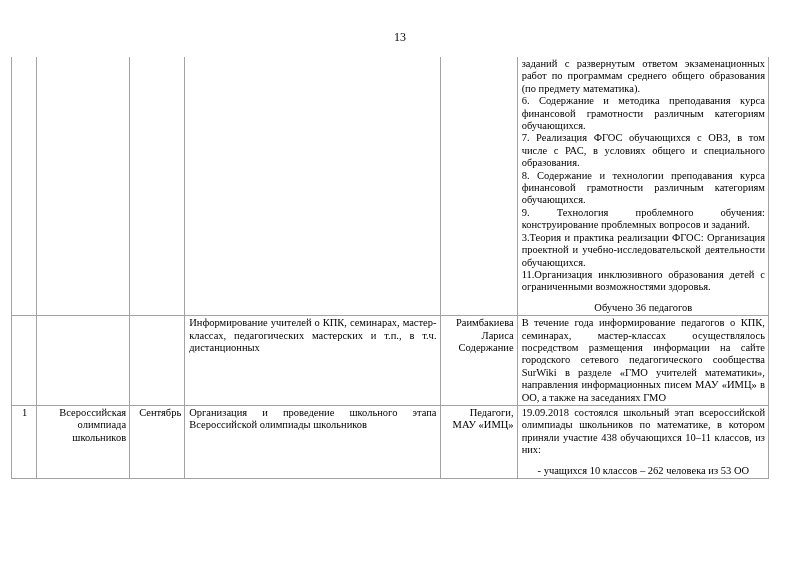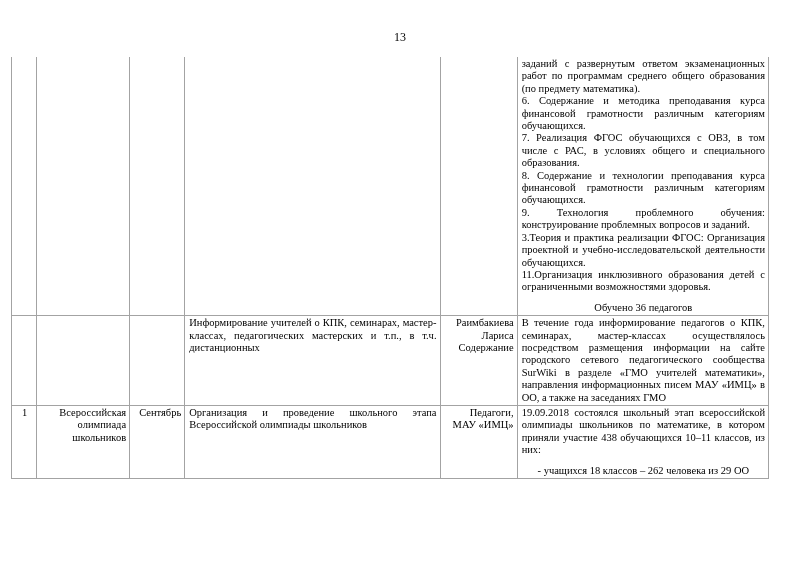--- a/index.html
+++ b/index.html
@@ -137,20 +137,20 @@
         <td class="c-term">Сентябрь</td>
         <td class="c-action">
           <p>Организация и проведение школьного этапа Всероссийской олимпиады школьников</p>
         </td>
         <td class="c-resp">
           <p class="ctr">Педагоги,</p>
           <p class="ctr">МАУ «ИМЦ»</p>
         </td>
         <td class="c-result">
           <p>19.09.2018 состоялся школьный этап всероссийской олимпиады школьников по математике, в котором приняли участие 438 обучающихся 10–11 классов, из них:</p>
-          <p class="lastp">- учащихся 18 классов – 262 человека из 29 ОО</p>
+          <p class="lastp">- учащихся 10 классов – 262 человека из 53 ОО</p>
         </td>
       </tr>
 
     </tbody>
   </table>
 
 </div>
 
 </body></html>

